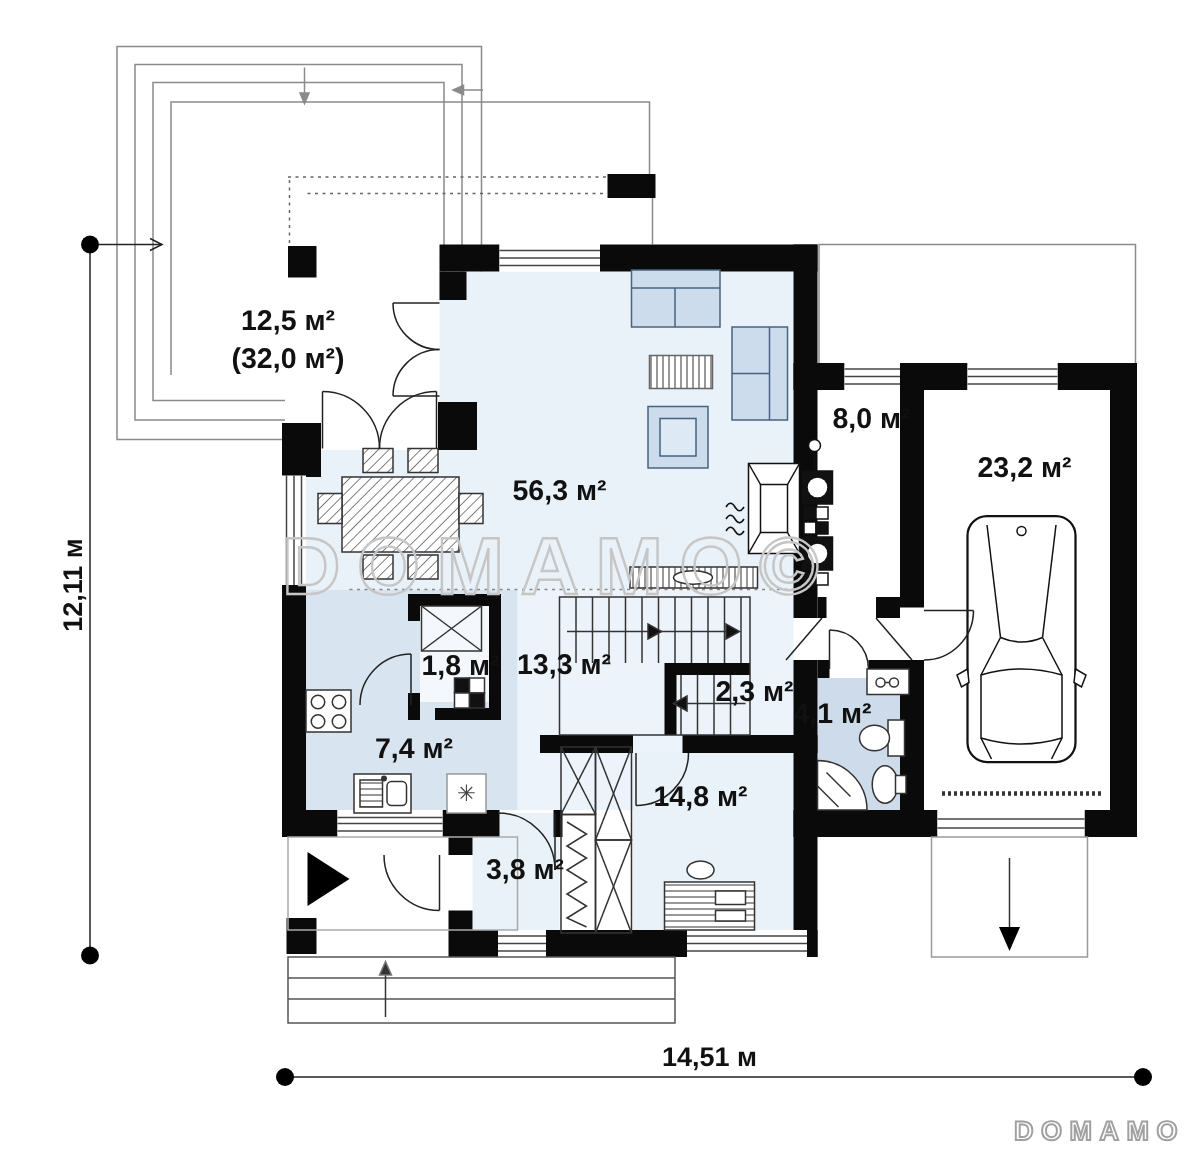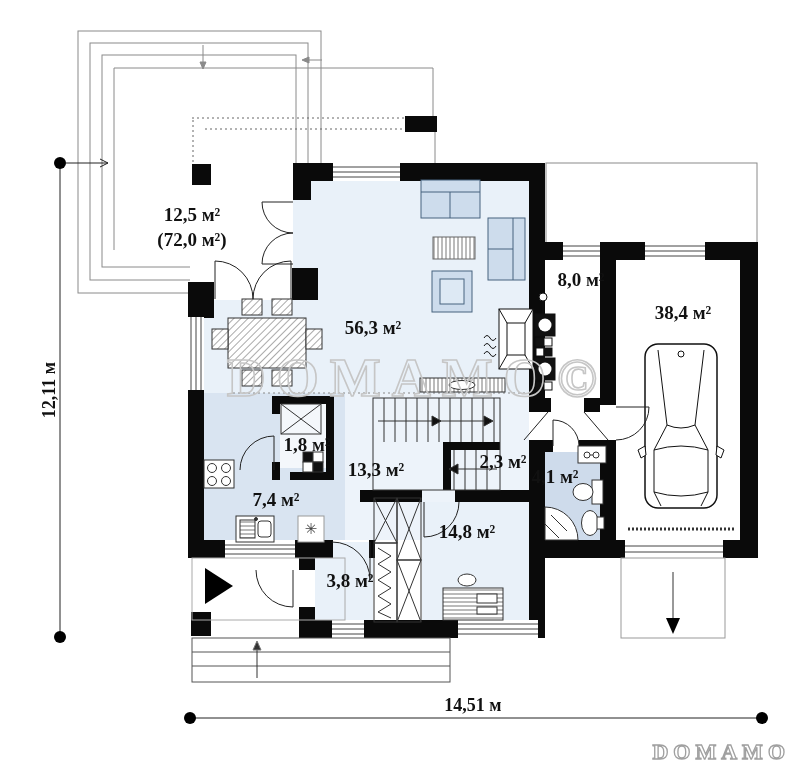--- a/index.html
+++ b/index.html
@@ -1,26 +1,26 @@
 <!DOCTYPE html>
 <html><head>
 <meta charset="utf-8">
 <style>
   html,body{margin:0;padding:0;background:#fff;}
   .stage{position:relative;width:800px;height:769px;background:#ffffff;overflow:hidden;
-         font-family:Liberation Serif, serif;}
+         font-family:Liberation Sans, sans-serif;}
   svg{position:absolute;left:0;top:0;}
   .lbl{position:absolute;font-weight:bold;font-size:19px;color:#111;
        transform:translate(-50%,-50%);white-space:nowrap;}
   .dim{font-size:18px;}
   .vdim{transform:translate(-50%,-50%) rotate(-90deg);}
-  .wm{position:absolute;left:188px;top:347px;width:420px;text-align:right;
+  .wm{position:absolute;left:188px;top:347px;width:420px;text-align:left;
       font-weight:bold;font-size:54px;letter-spacing:11px;
       color:rgba(255,255,255,0);-webkit-text-stroke:1.6px #c6c6c6;pointer-events:none;}
-  .logo{position:absolute;right:10px;bottom:4px;font-weight:bold;font-size:22px;
+  .logo{position:absolute;right:10px;bottom:4px;font-weight:bold;font-size:18px;
         letter-spacing:5px;color:rgba(255,255,255,0);text-align:center;-webkit-text-stroke:1.3px #a0a0a0;}
   .snow{position:absolute;left:311px;top:529px;transform:translate(-50%,-50%);
         font-size:15px;color:#444;}
 </style>
 </head>
 <body>
 
 <div class="stage">
 
 <svg width="800" height="769" viewBox="0 0 800 769">
@@ -365,27 +365,27 @@
     <circle cx="60" cy="637" r="6" fill="#000" stroke="none"></circle>
     <line x1="66" y1="163" x2="108" y2="163"></line>
     <polyline points="100,159 108,163 100,167"></polyline>
     <line x1="190" y1="718" x2="762" y2="718"></line>
     <circle cx="190" cy="718" r="6" fill="#000" stroke="none"></circle>
     <circle cx="762" cy="718" r="6" fill="#000" stroke="none"></circle>
   </g>
 </svg>
 
   <div class="lbl" style="left:192px;top:215px">12,5 м²</div>
-  <div class="lbl" style="left:192px;top:240px">(72,0 м²)</div>
+  <div class="lbl" style="left:192px;top:240px">(32,0 м²)</div>
   <div class="lbl" style="left:373px;top:328px">56,3 м²</div>
   <div class="lbl" style="left:581px;top:280px">8,0 м²</div>
-  <div class="lbl" style="left:683px;top:313px">38,4 м²</div>
+  <div class="lbl" style="left:683px;top:313px">23,2 м²</div>
   <div class="lbl" style="left:307px;top:445px">1,8 м²</div>
   <div class="lbl" style="left:276px;top:500px">7,4 м²</div>
-  <div class="lbl" style="left:376px;top:470px">13,3 м²</div>
+  <div class="lbl" style="left:376px;top:444px">13,3 м²</div>
   <div class="lbl" style="left:503px;top:462px">2,3 м²</div>
   <div class="lbl" style="left:555px;top:477px">4,1 м²</div>
   <div class="lbl" style="left:467px;top:532px">14,8 м²</div>
   <div class="lbl" style="left:350px;top:581px">3,8 м²</div>
 
   <div class="lbl dim vdim" style="left:49px;top:390px">12,11 м</div>
   <div class="lbl dim" style="left:473px;top:705px">14,51 м</div>
 
   <div class="snow">✳</div>
 

